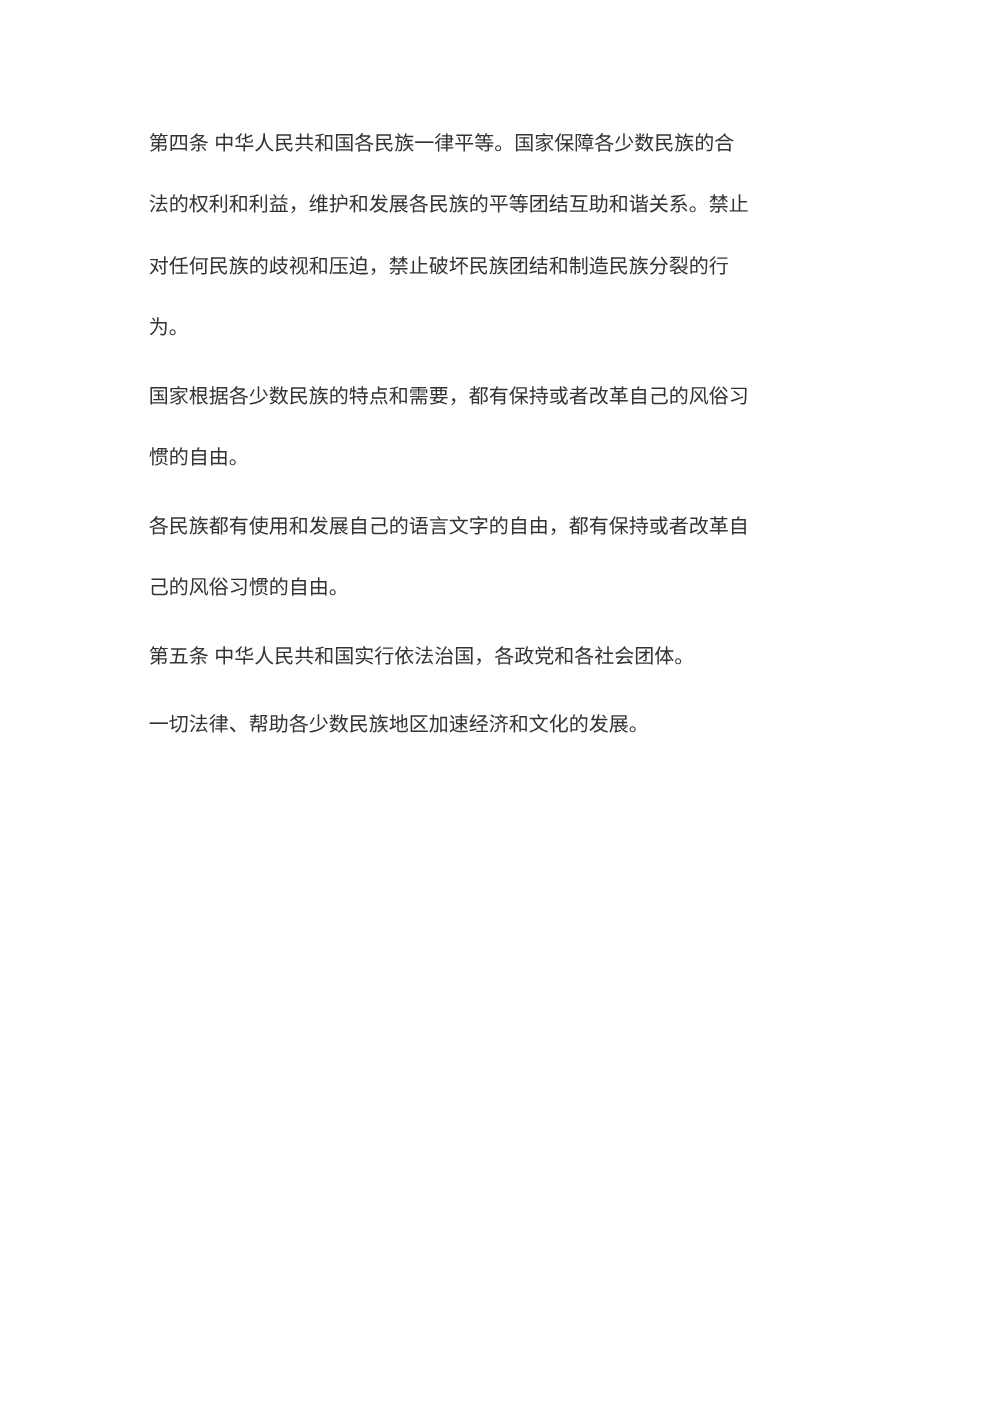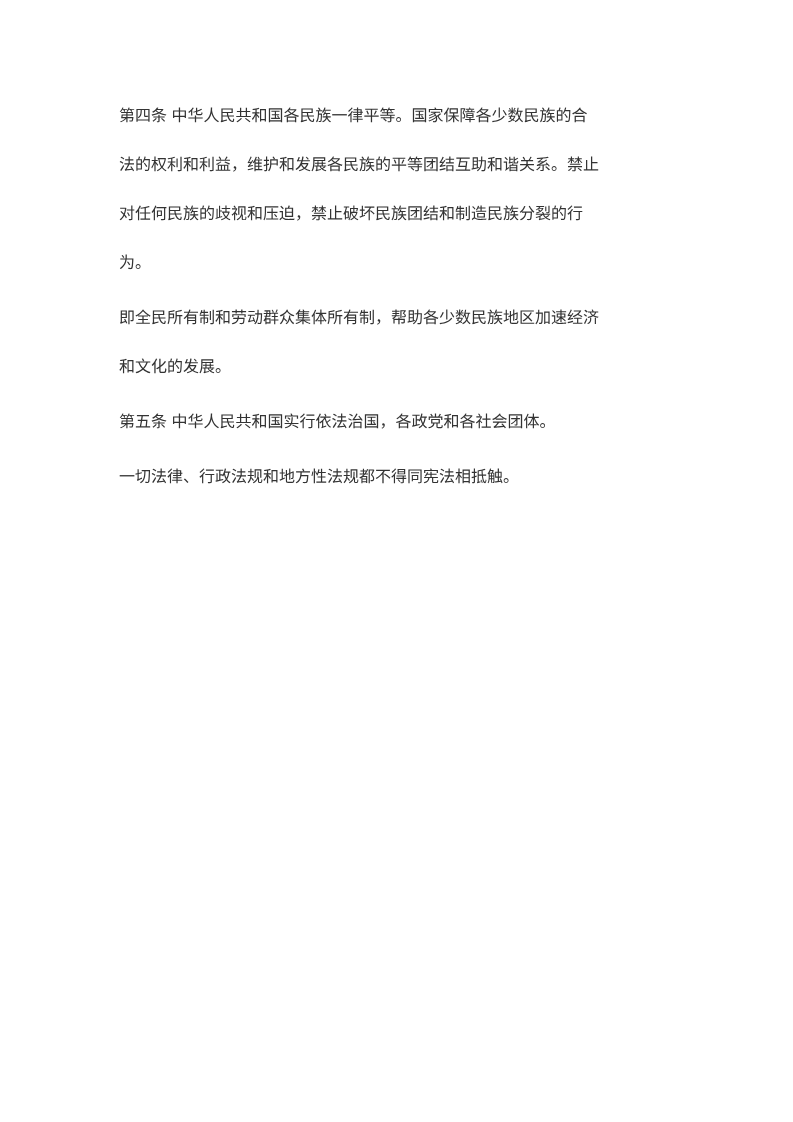--- a/index.html
+++ b/index.html
@@ -27,16 +27,17 @@
     text-align: left;
     word-break: normal;
     overflow-wrap: break-word;
   }
 </style>
 </head>
 <body>
 
 <div class="page" style="background: rgb(255, 255, 255); color: rgb(51, 51, 51);">
   <p>第四条 中华人民共和国各民族一律平等。国家保障各少数民族的合法的权利和利益，维护和发展各民族的平等团结互助和谐关系。禁止对任何民族的歧视和压迫，禁止破坏民族团结和制造民族分裂的行为。</p>
-  <p>即全民所有制和劳动群众集体所有制，帮助各少数民族地区加速经济和文化的发展。</p>
+  <p>国家根据各少数民族的特点和需要，都有保持或者改革自己的风俗习惯的自由。</p>
+  <p>各民族都有使用和发展自己的语言文字的自由，都有保持或者改革自己的风俗习惯的自由。</p>
   <p>第五条 中华人民共和国实行依法治国，各政党和各社会团体。</p>
-  <p>一切法律、行政法规和地方性法规都不得同宪法相抵触。</p>
+  <p>一切法律、帮助各少数民族地区加速经济和文化的发展。</p>
 </div>
 
 </body></html>

